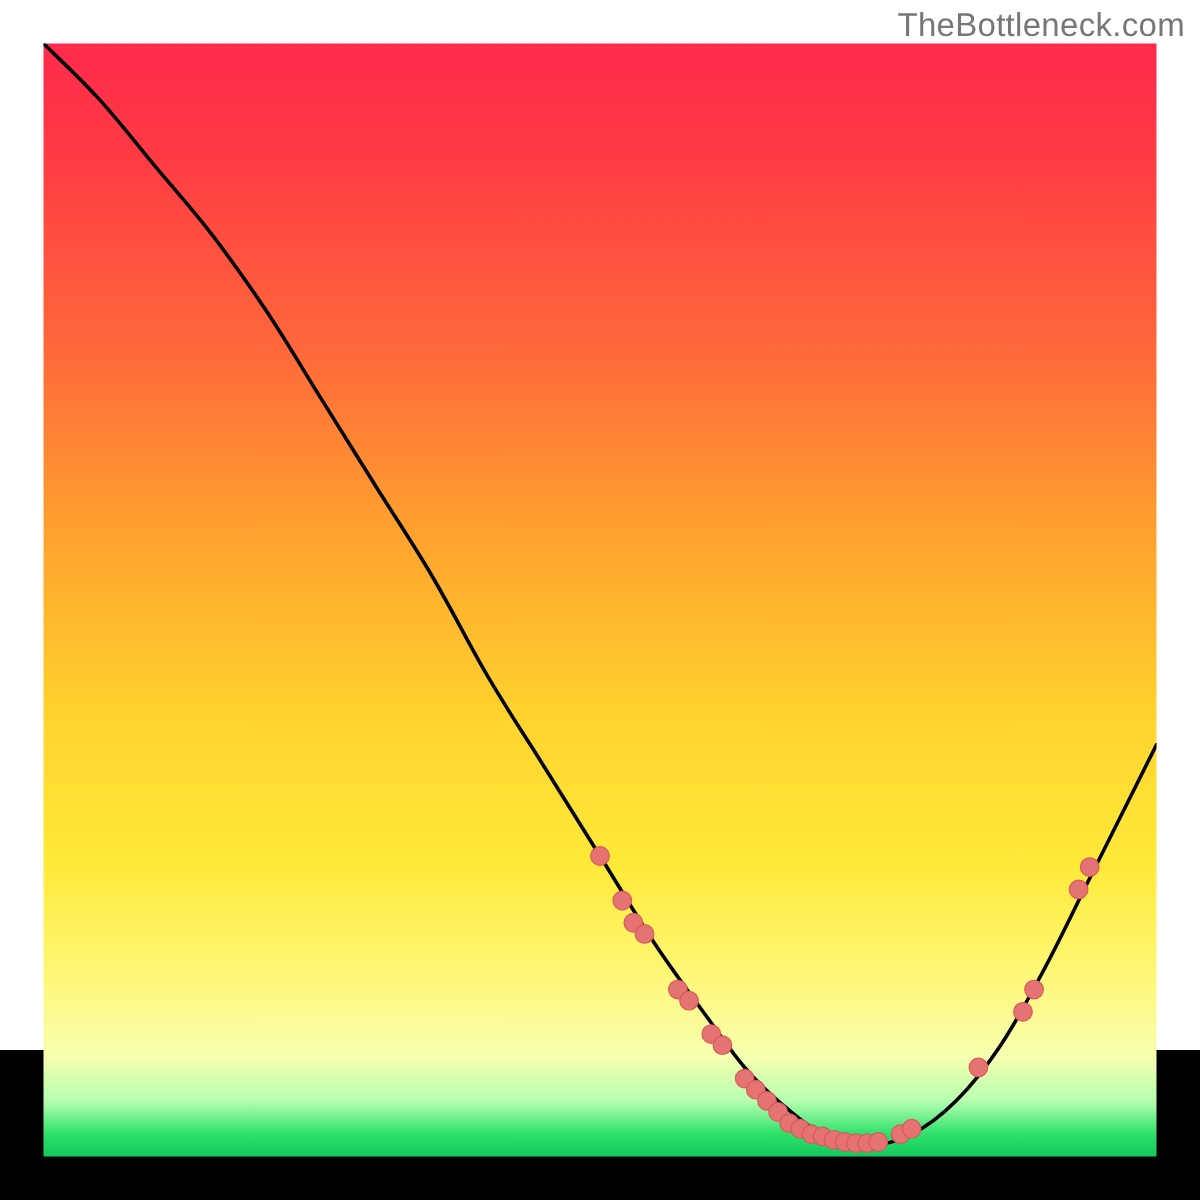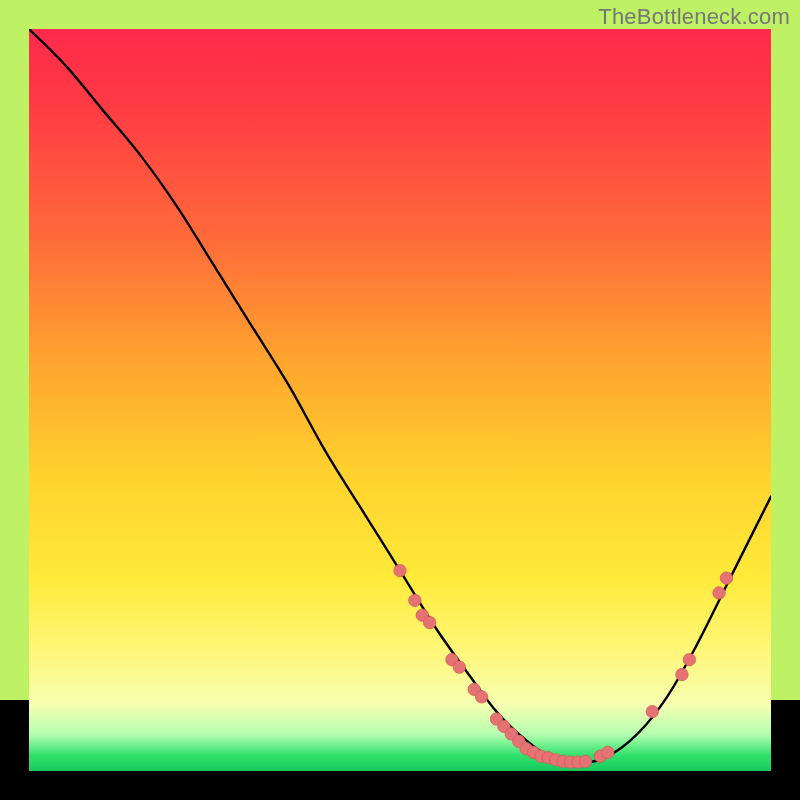--- a/index.html
+++ b/index.html
@@ -10,21 +10,21 @@
     background: #000;
     overflow: hidden;
     font-family: Arial, Helvetica, sans-serif;
   }
   .frame {
     position: absolute;
     top: 0;
     left: 0;
     width: 800px;
     height: 700px;
-    background: #bef264;
+    background: #ffffff;
   }
   .plot-area {
     position: absolute;
     left: 29px;
     top: 29px;
     width: 742px;
     height: 742px;
     
     background: linear-gradient(
       to bottom,

